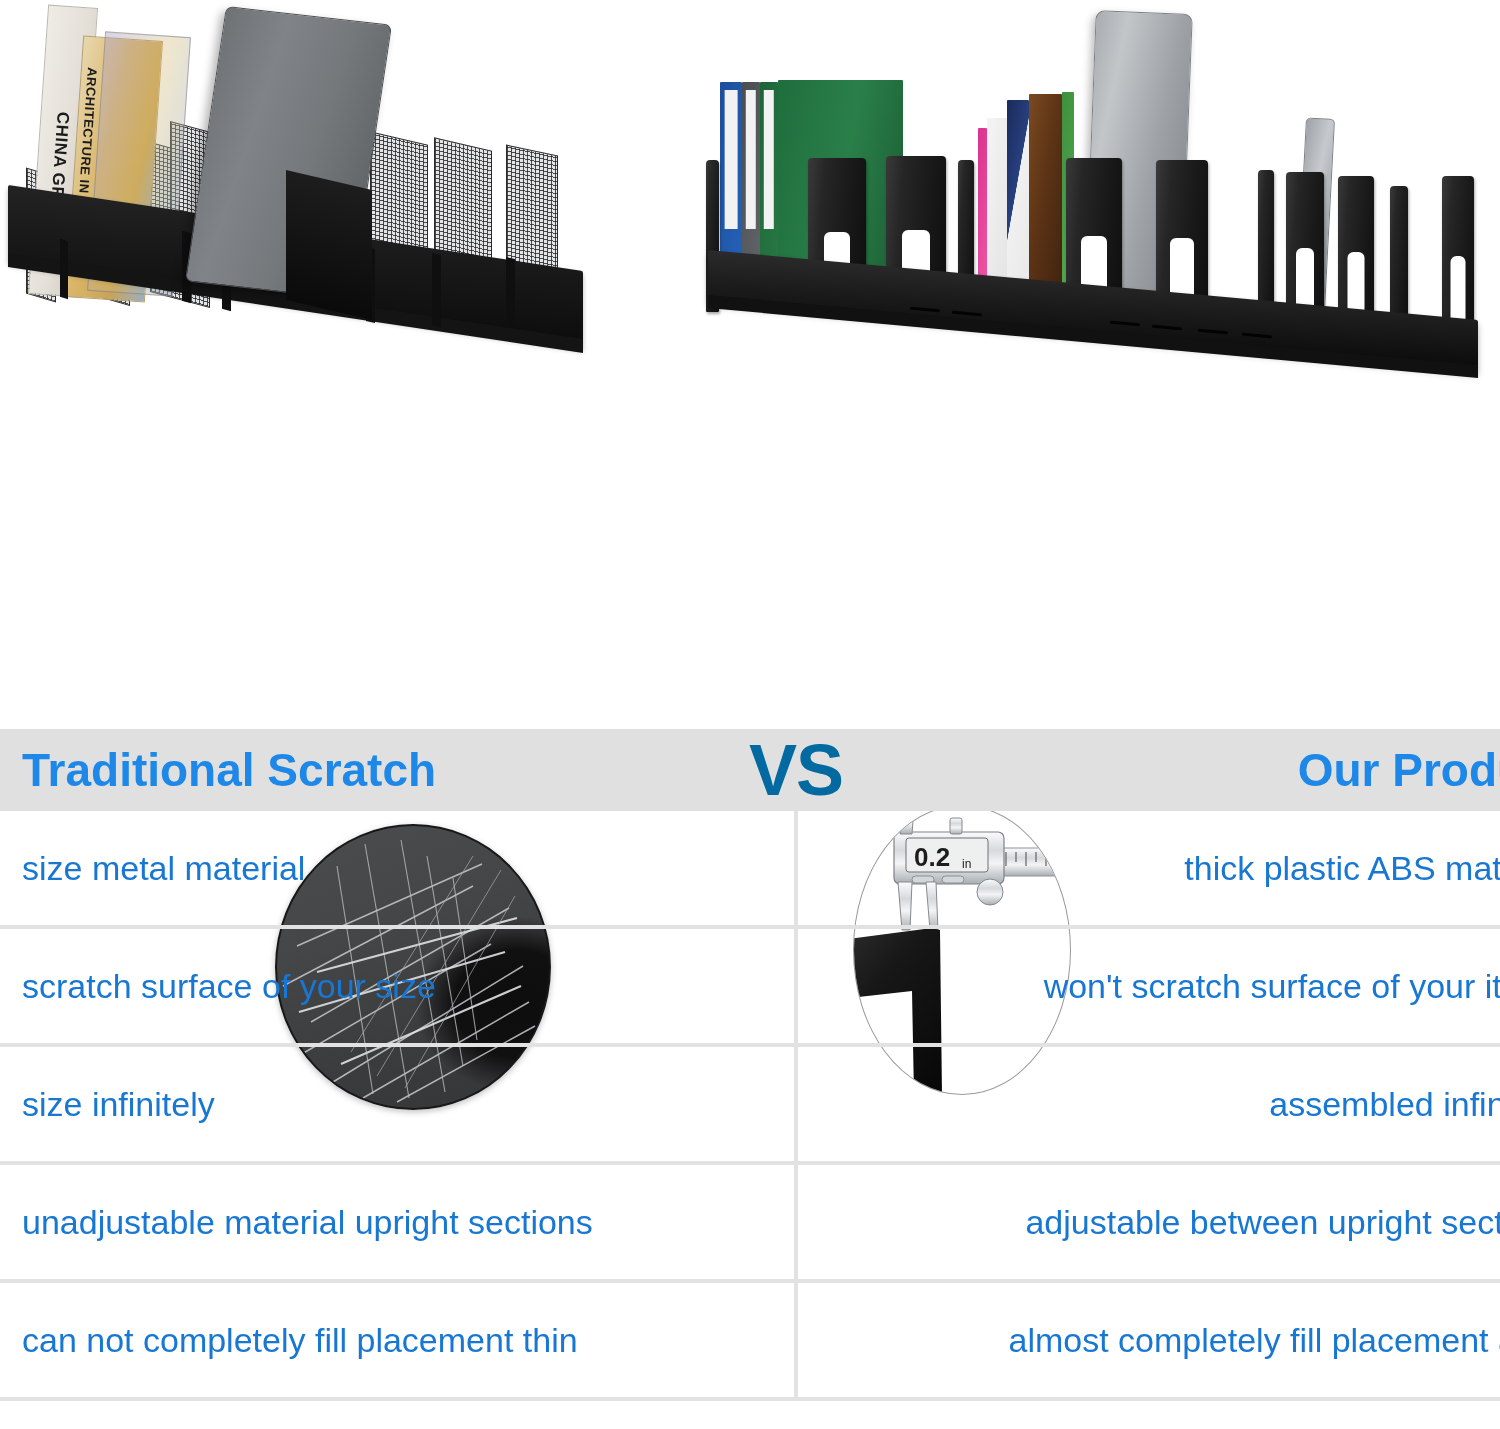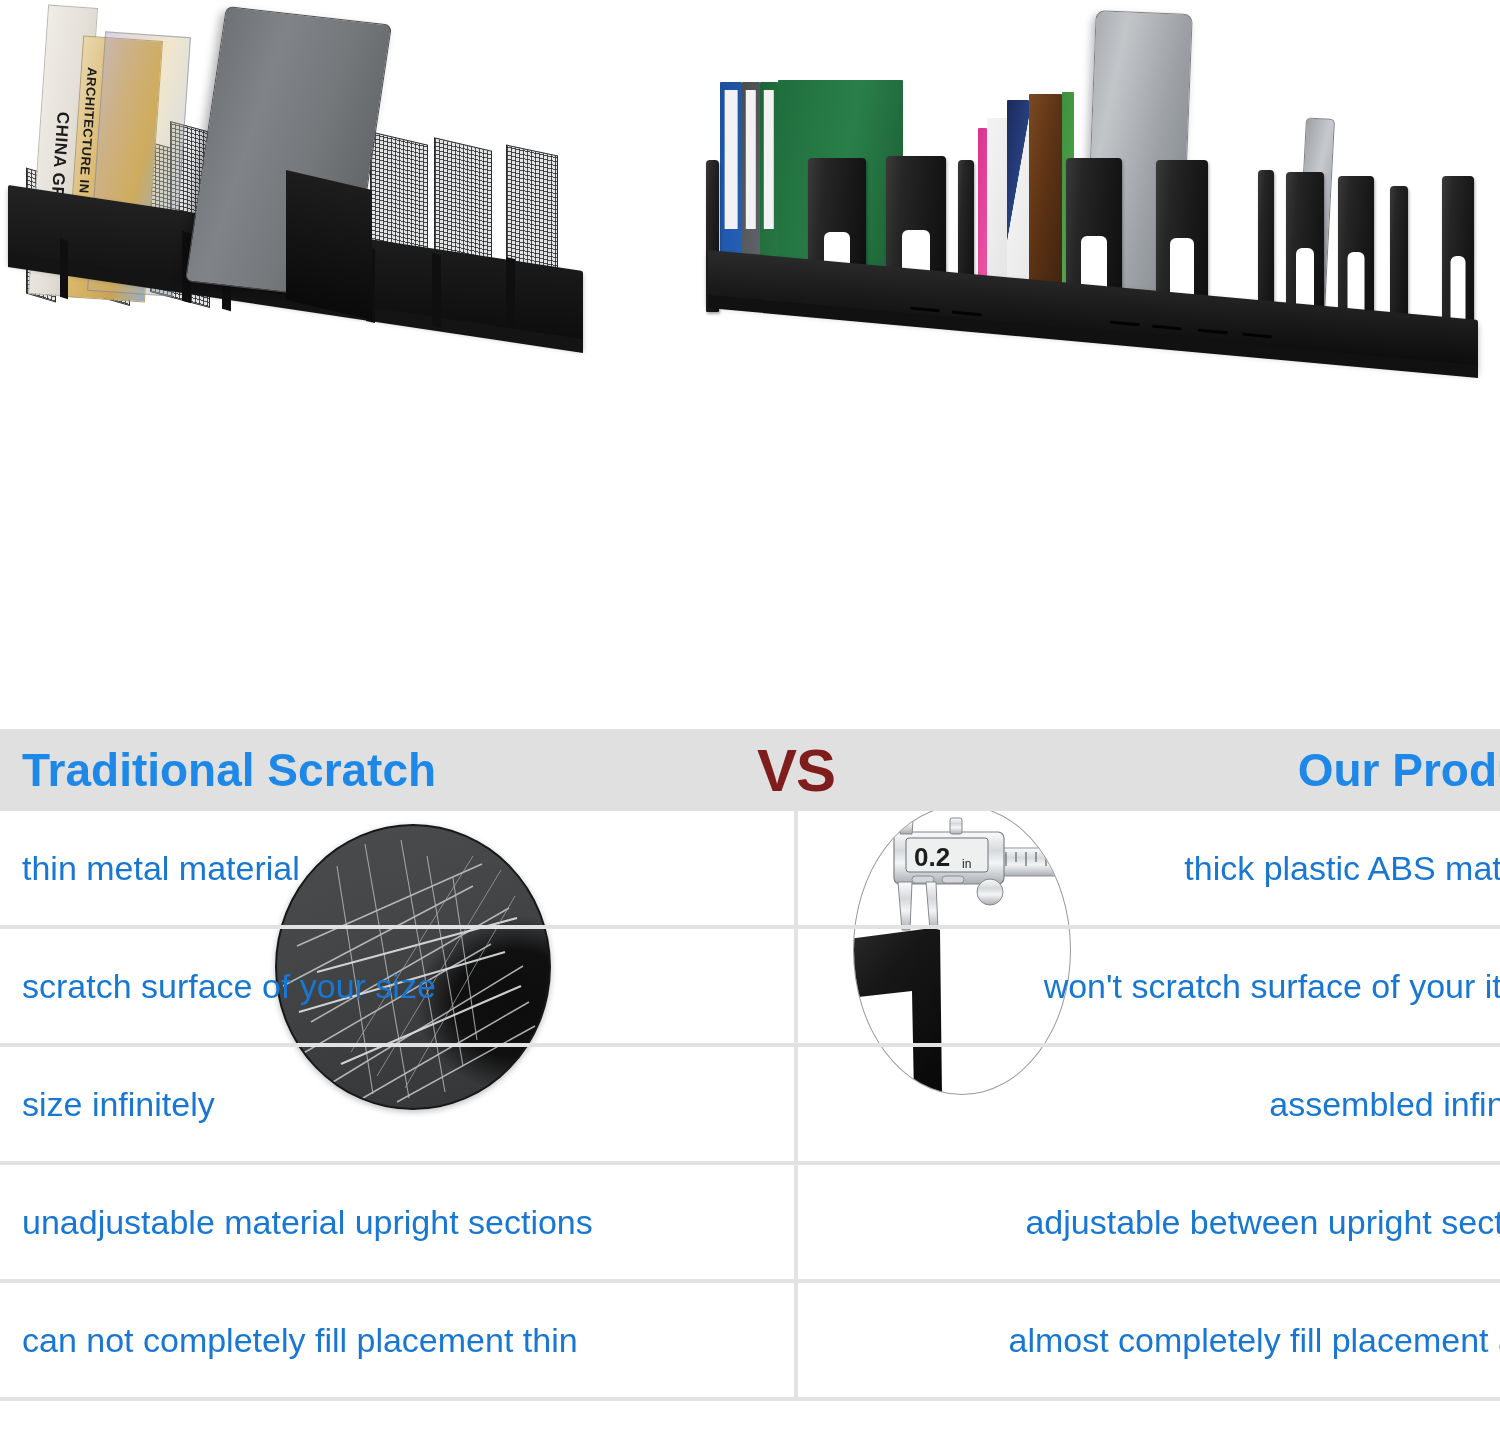--- a/index.html
+++ b/index.html
@@ -232,23 +232,23 @@
     font-family: "Liberation Sans", sans-serif;
   }
   .th-left  { text-align: left;  width: 752px; }
   .th-vs    { text-align: center; width: 0px; padding: 0 !important; position: relative; }
   .th-right { text-align: right; width: 748px; }
   .vs-mark {
     position: absolute;
     left: 50%;
     top: 50%;
     transform: translate(-50%,-50%);
-    font-size: 60px;
+    font-size: 72px;
     font-weight: bold;
-    color: #7f1d1d;
+    color: #0369a1;
     letter-spacing: -1px;
   }
 
   .vs-table td {
     height: 114px;
     padding: 0 22px;
     font-size: 34px;
     color: #1877d2;
     font-family: "Liberation Sans Narrow", "Liberation Sans", sans-serif;
     font-stretch: condensed;
@@ -456,21 +456,21 @@
     <tr class="hdr-row">
       <th class="th-left">Traditional Scratch</th>
       <th class="th-vs">
         <span class="vs-mark">VS</span>
       </th>
       <th class="th-right">Our Product</th>
     </tr>
   </thead>
   <tbody>
     <tr>
-      <td class="td-left" colspan="2">thin metal material</td>
+      <td class="td-left" colspan="2">size metal material</td>
       <td class="td-right">thick plastic ABS material</td>
     </tr>
     <tr>
       <td class="td-left" colspan="2">scratch surface of your size</td>
       <td class="td-right">won't scratch surface of your items</td>
     </tr>
     <tr>
       <td class="td-left" colspan="2">size infinitely</td>
       <td class="td-right">assembled infinitely</td>
     </tr>

